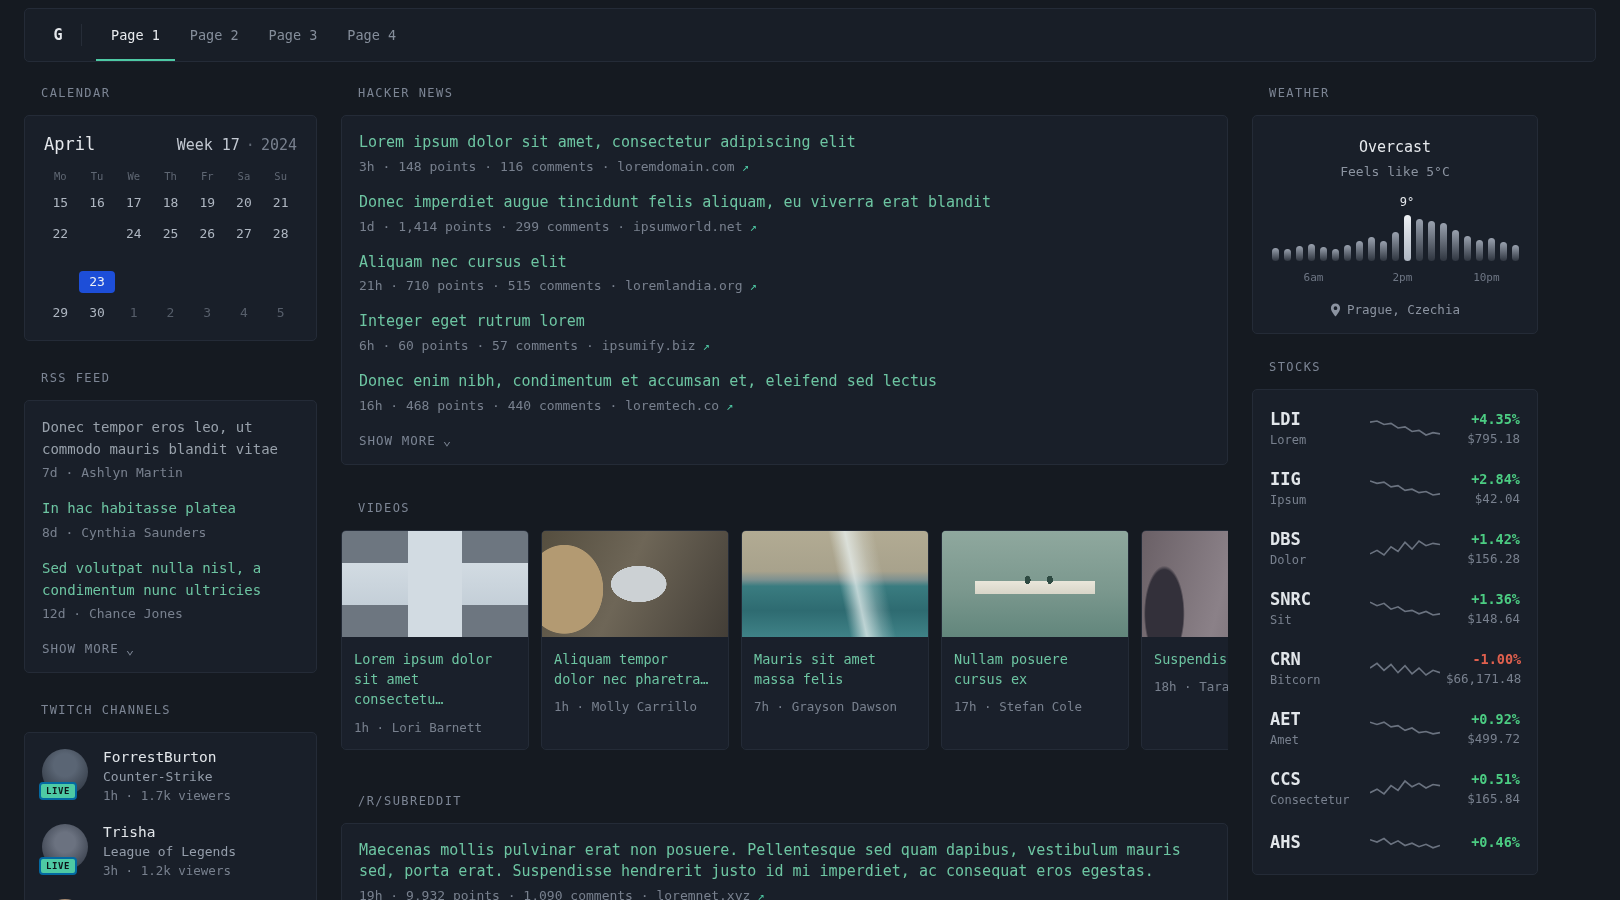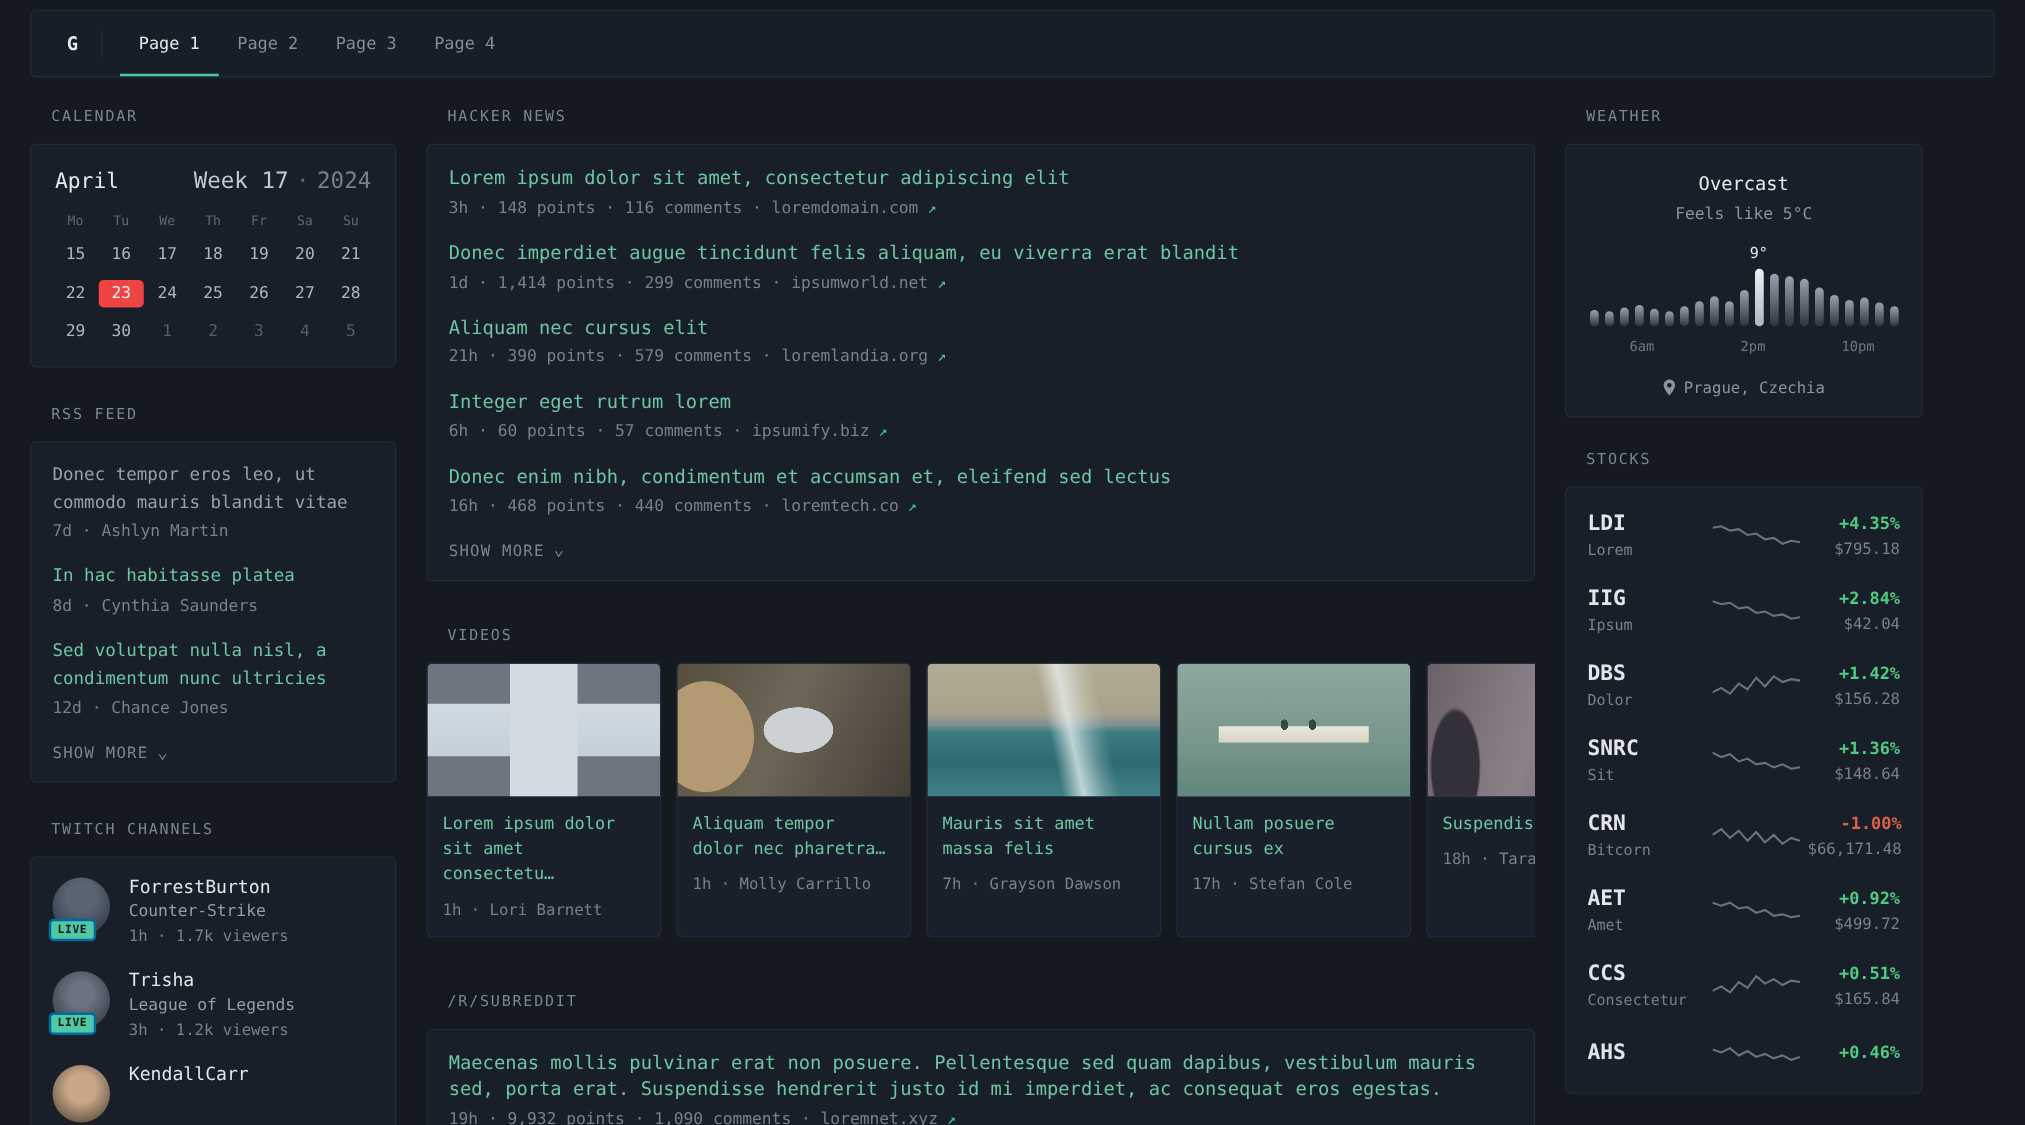--- a/index.html
+++ b/index.html
@@ -32,29 +32,29 @@
   .col-right { width:286px; flex:none; }
 
   .widget + .widget { margin-top:30px; }
   .w-header { font-size:12px; font-weight:400; letter-spacing:0.12em; color:#7c8594;
     margin:0 0 15px 17px; }
   .card { background:#191f29; border:1px solid #242b37; border-radius:5px; padding:16px 17px; }
 
   
   .cal-top { display:flex; justify-content:space-between; align-items:baseline; padding:2px 2px 0 2px; }
   .cal-month { font-size:17px; color:#e6e9ed; }
-  .cal-week { font-size:18px; }
+  .cal-week { font-size:15px; }
   .cw-label { color:#c3c9d2; }
   .cw-dot { color:#5f6773; margin:0 6px; }
   .cw-year { color:#78808e; }
   .cal-dow, .cal-grid { display:grid; grid-template-columns:repeat(7,1fr); text-align:center; }
   .cal-dow { margin:16px 0 10px; font-size:10.5px; color:#5f6773;text-align:center; }
   .cal-grid { row-gap:9px; }
   .cal-day { font-size:13px; color:#aeb6c1; height:22px; line-height:22px; border-radius:4px; cursor:pointer; }
-  .cal-day.selected { background:#ef4444; color:#eef1f4; }
+  .cal-day.selected { background:#1d4ed8; color:#eef1f4;margin-top:48px; }
   .cal-day.muted { color:#565e6a; }
 
   
   .feed-item { margin-bottom:18px; }
   .feed-item:last-of-type { margin-bottom:0; }
   .feed-title { display:block; color:var(--link); font-size:15px; line-height:1.45; cursor:pointer; text-decoration:none; }
   .rss .feed-title { font-size:14px; line-height:1.55; }
   .feed-title.visited { color:#98a1ab; }
   .feed-meta { margin-top:5px; font-size:13px; color:#78808e; }
   .domain-link { color:#78808e; cursor:pointer; text-decoration:none; }
@@ -276,21 +276,21 @@
               <div class="feed-item">
                 <a class="feed-title">Lorem ipsum dolor sit amet, consectetur adipiscing elit</a>
                 <div class="feed-meta"><span>3h · 148 points · 116 comments</span><span class="sep"> · </span><a class="domain-link">loremdomain.com</a><span class="ext-arrow"> ↗</span></div>
               </div>
               <div class="feed-item">
                 <a class="feed-title">Donec imperdiet augue tincidunt felis aliquam, eu viverra erat blandit</a>
                 <div class="feed-meta"><span>1d · 1,414 points · 299 comments</span><span class="sep"> · </span><a class="domain-link">ipsumworld.net</a><span class="ext-arrow"> ↗</span></div>
               </div>
               <div class="feed-item">
                 <a class="feed-title">Aliquam nec cursus elit</a>
-                <div class="feed-meta"><span>21h · 390 points · 579 comments</span><span class="sep"> · </span><a class="domain-link">loremlandia.org</a><span class="ext-arrow"> ↗</span></div>
+                <div class="feed-meta"><span>21h · 710 points · 515 comments</span><span class="sep"> · </span><a class="domain-link">loremlandia.org</a><span class="ext-arrow"> ↗</span></div>
               </div>
               <div class="feed-item">
                 <a class="feed-title">Integer eget rutrum lorem</a>
                 <div class="feed-meta"><span>6h · 60 points · 57 comments</span><span class="sep"> · </span><a class="domain-link">ipsumify.biz</a><span class="ext-arrow"> ↗</span></div>
               </div>
               <div class="feed-item">
                 <a class="feed-title">Donec enim nibh, condimentum et accumsan et, eleifend sed lectus</a>
                 <div class="feed-meta"><span>16h · 468 points · 440 comments</span><span class="sep"> · </span><a class="domain-link">loremtech.co</a><span class="ext-arrow"> ↗</span></div>
               </div>
             </div>

